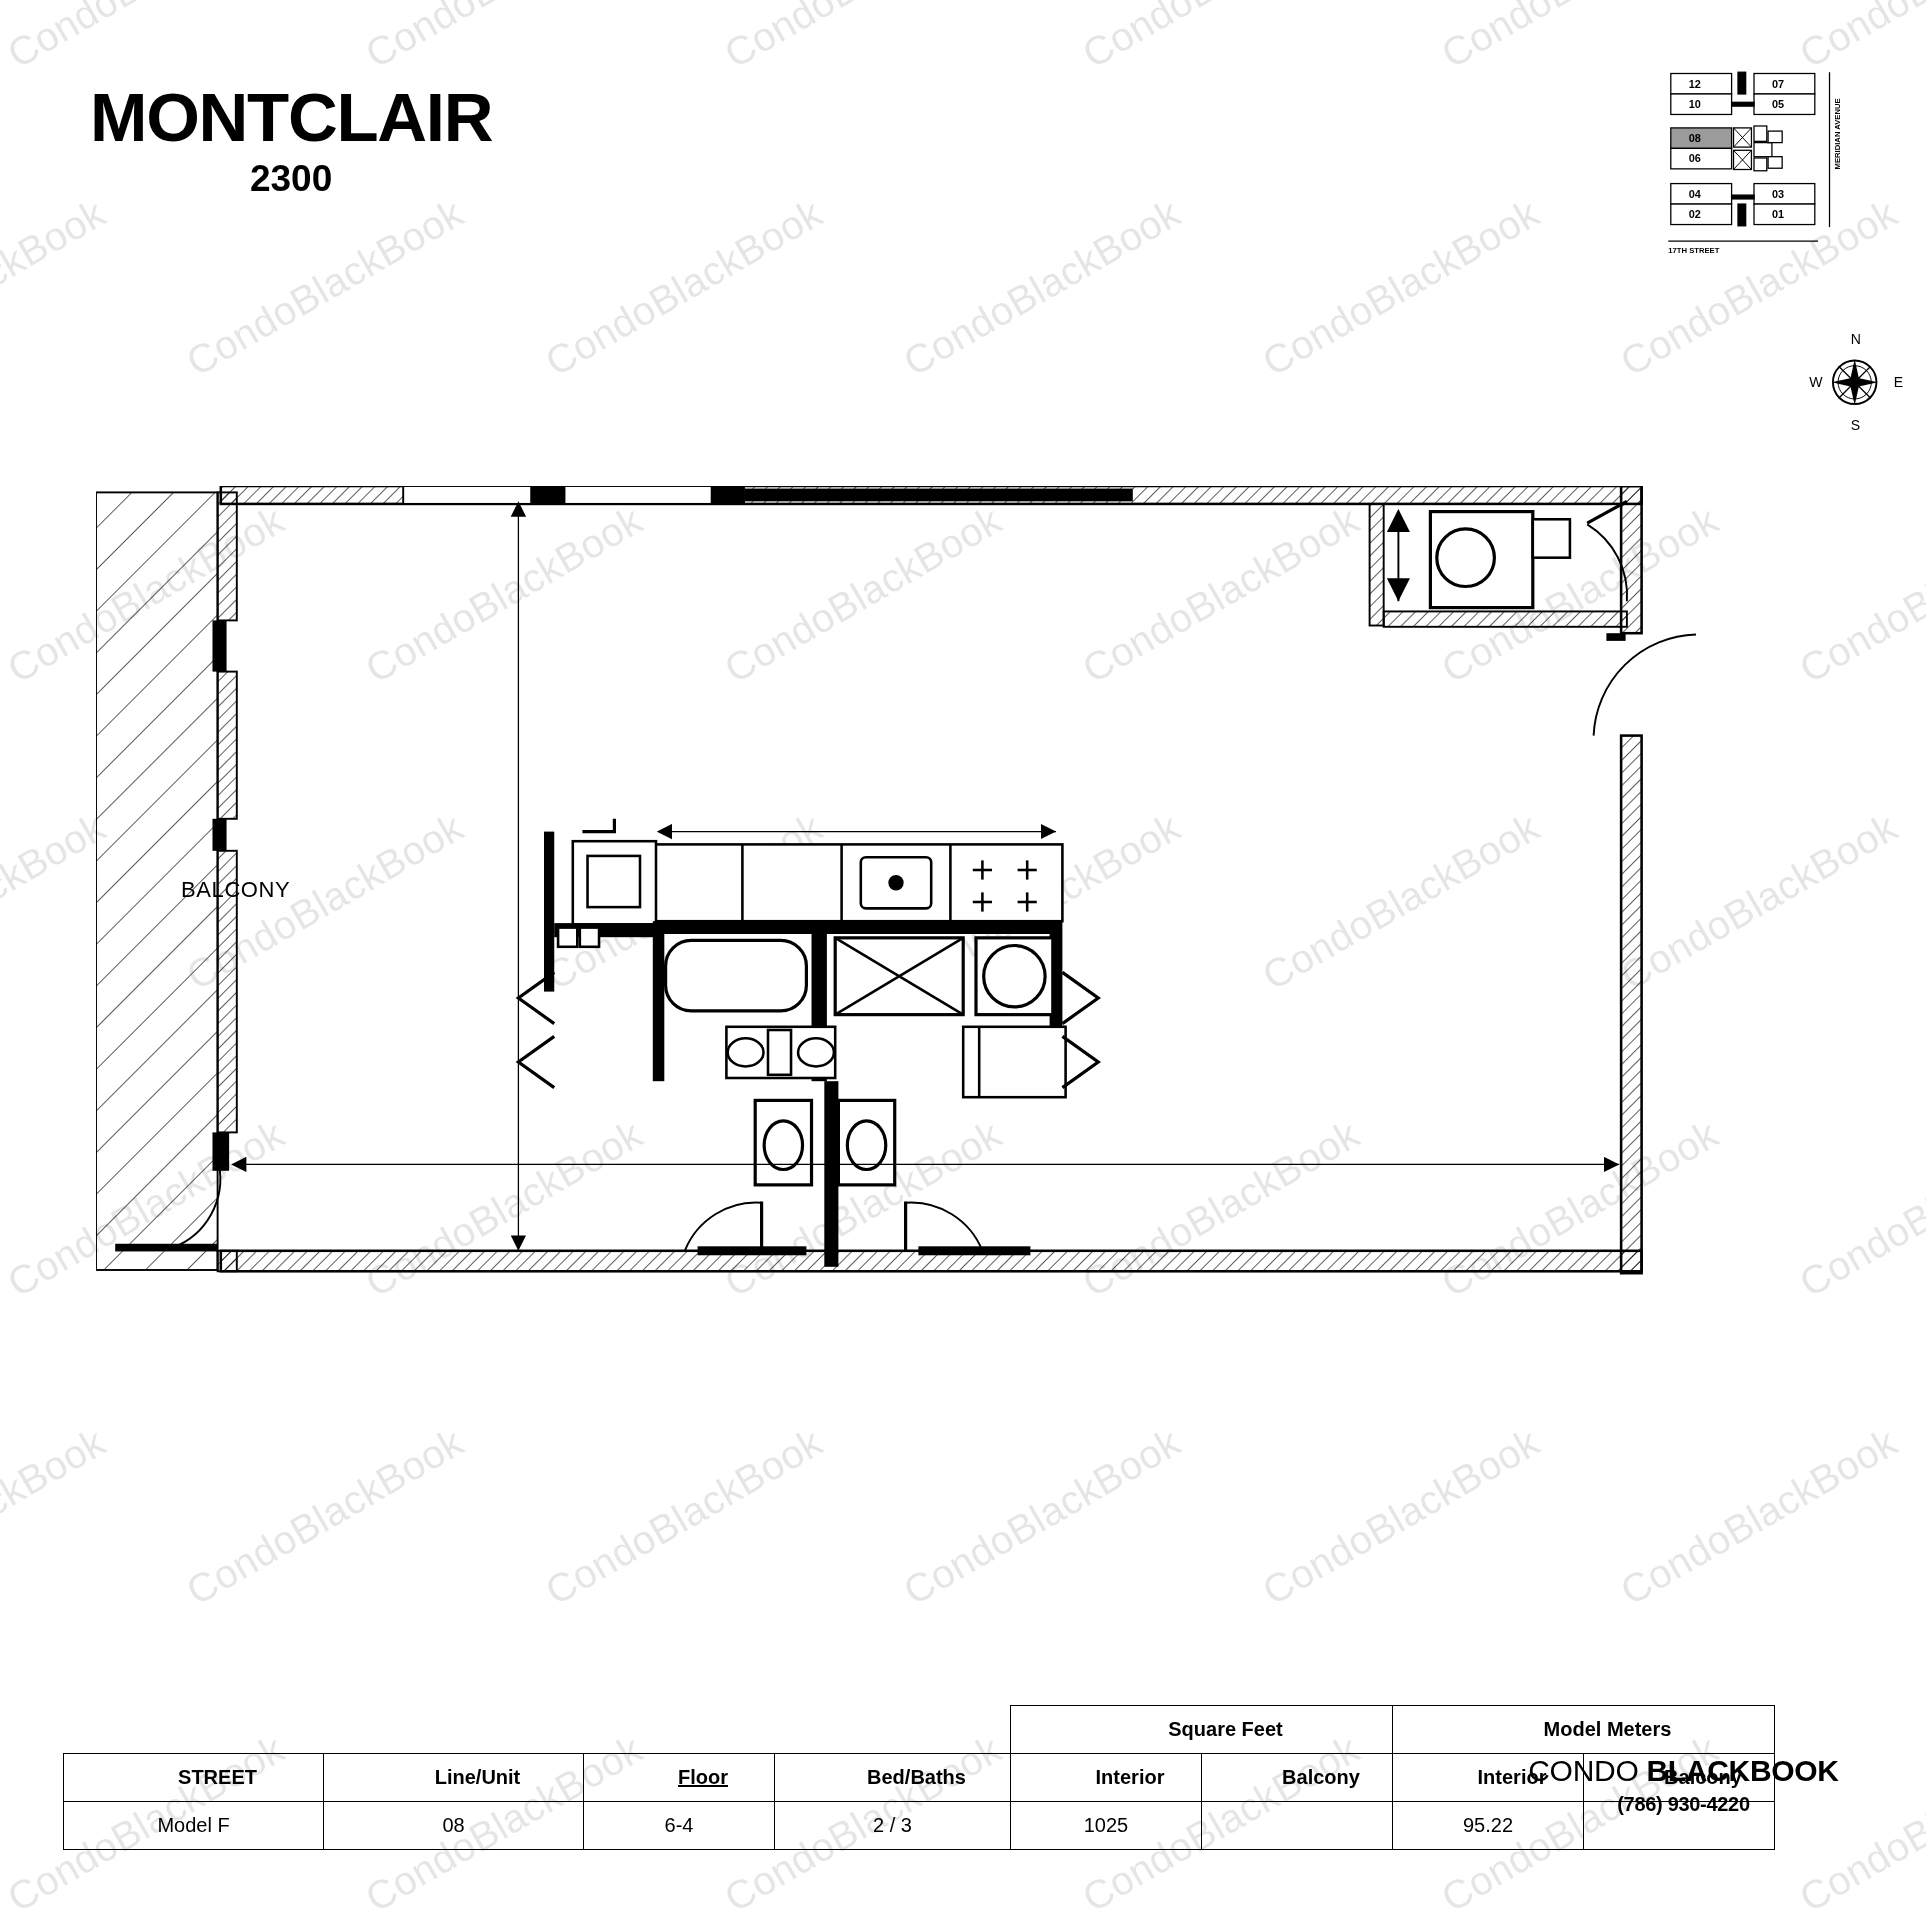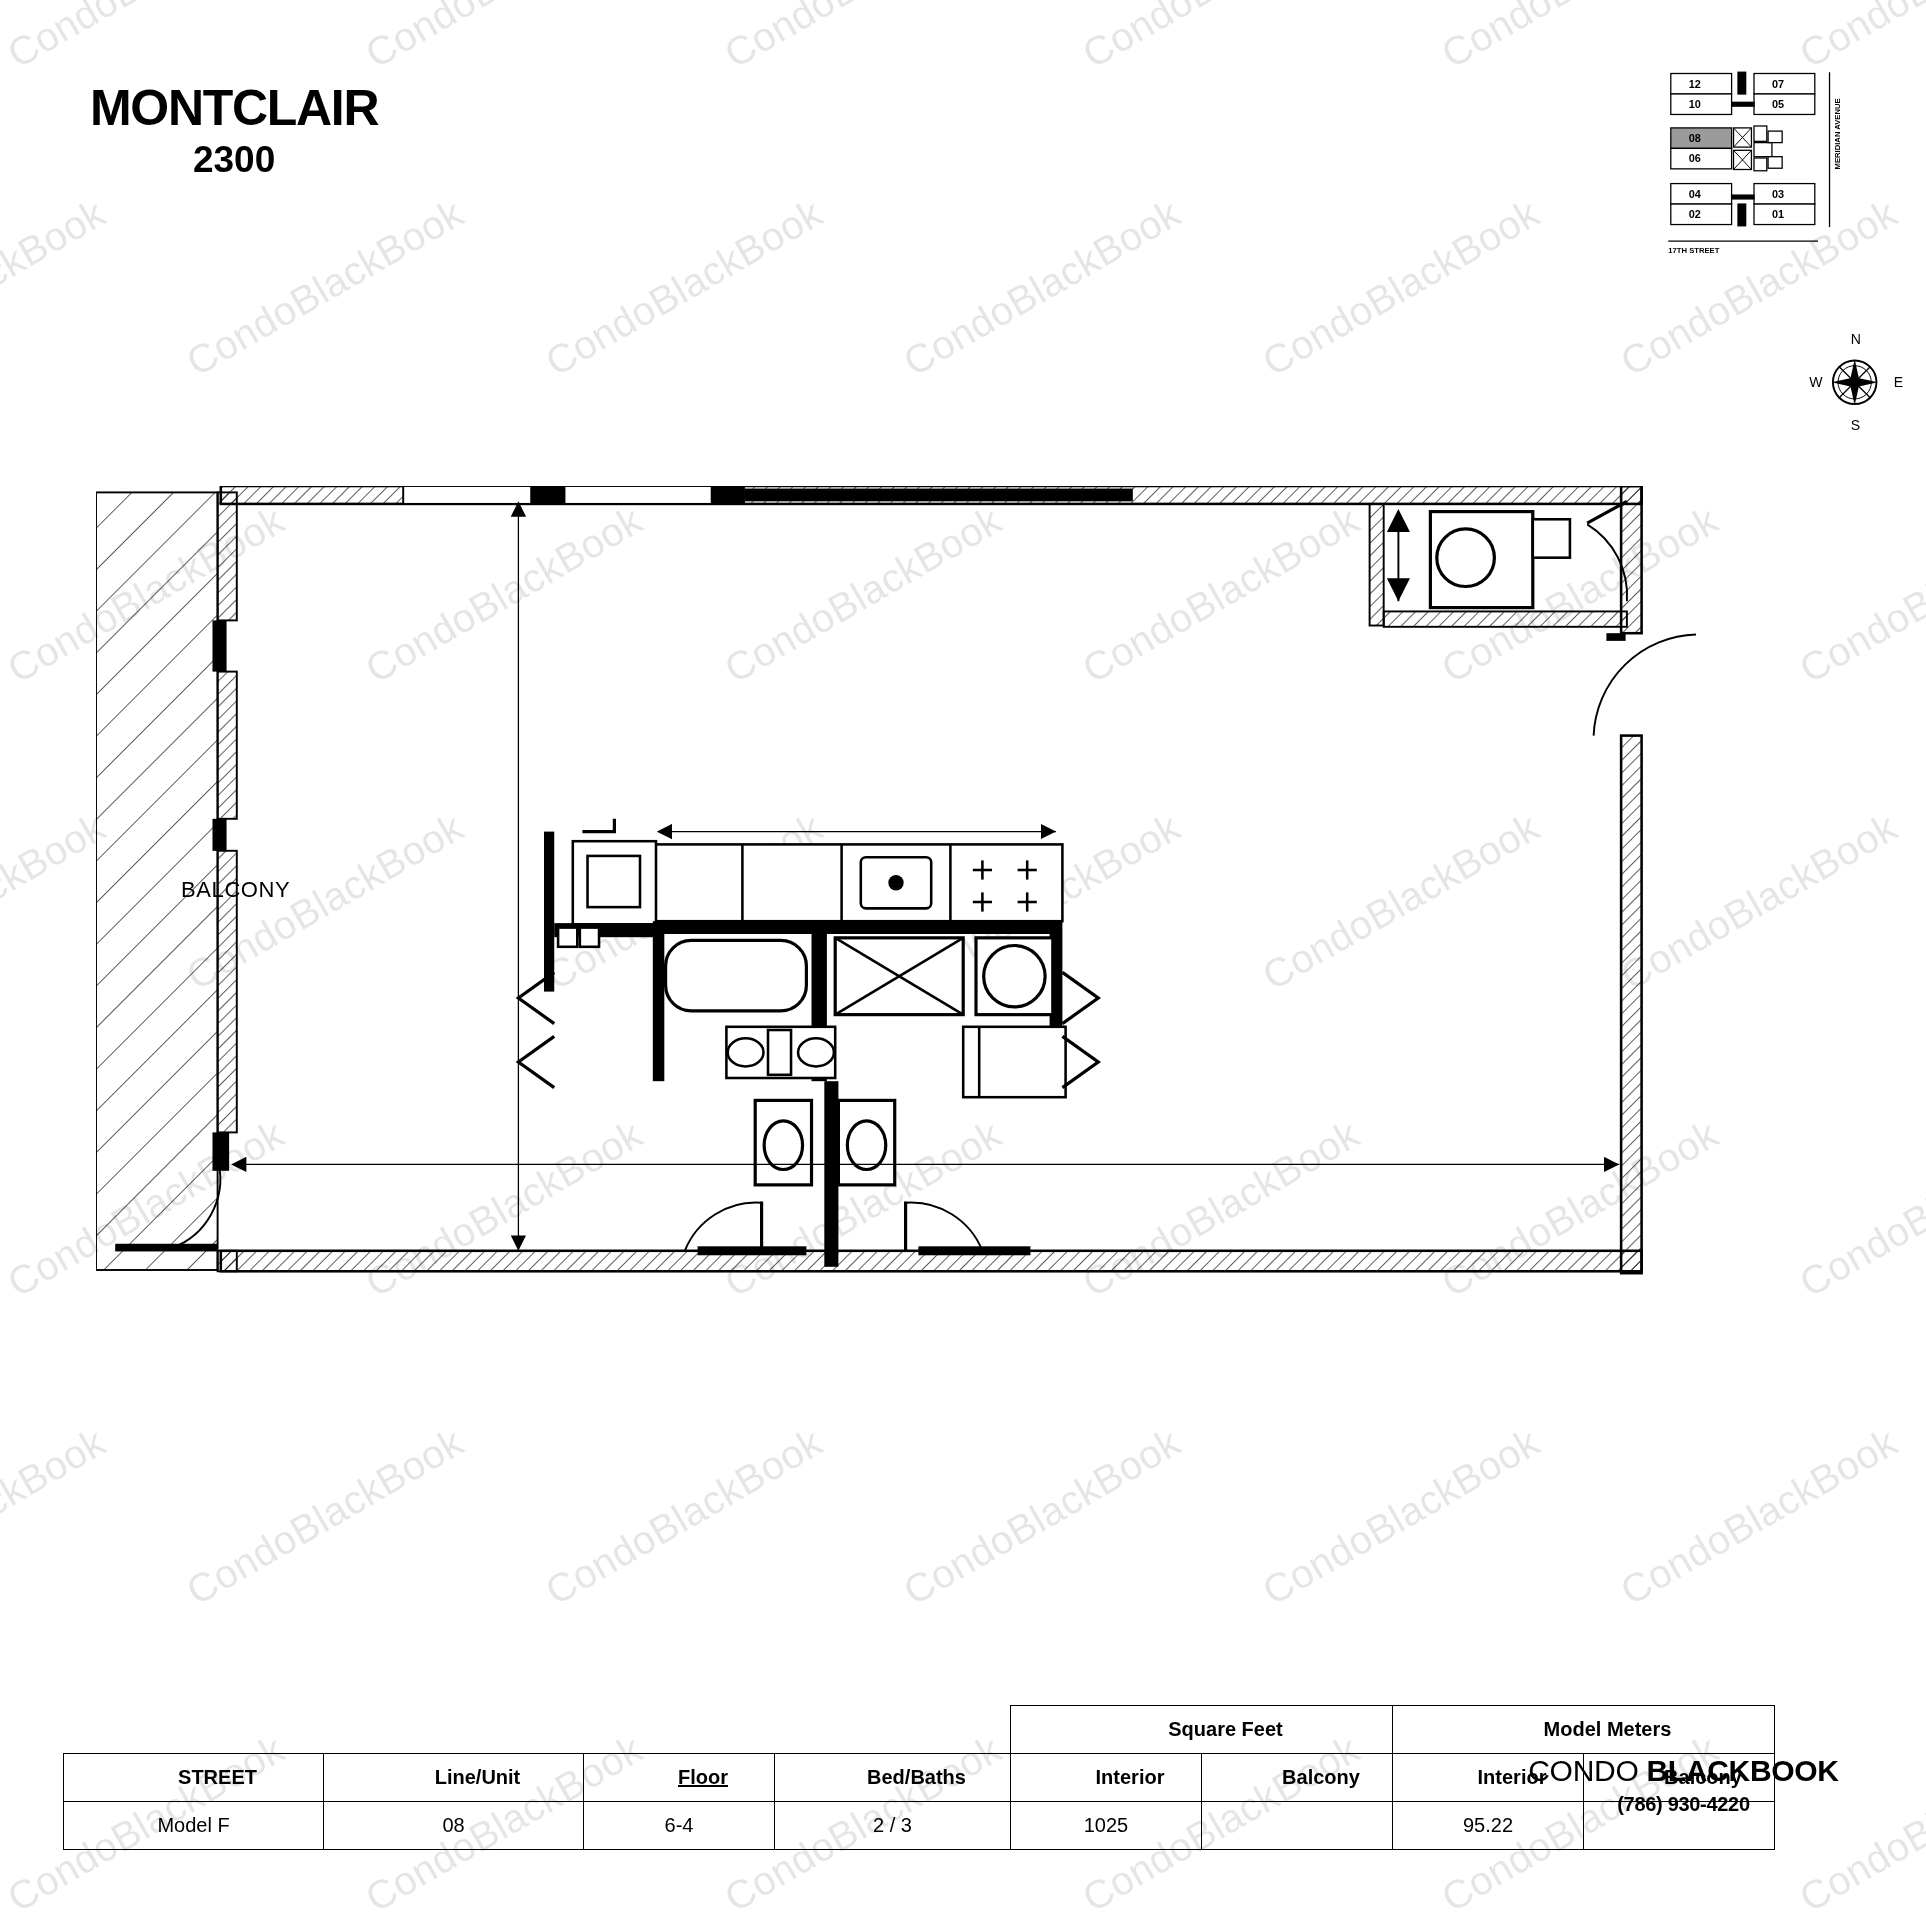--- a/index.html
+++ b/index.html
@@ -37,21 +37,21 @@
   }
 
   
   #title-block {
     position: absolute;
     left: 90px;
     top: 83px;
     z-index: 10;
   }
   #project-name {
-    font-size: 50px;
+    font-size: 69px;
     font-weight: 700;
     letter-spacing: -1.3px;
     line-height: 1;
     text-align: right;
   }
   #project-number {
     font-size: 37px;
     font-weight: 700;
     text-align: center;
     margin-top: 6.4px;

